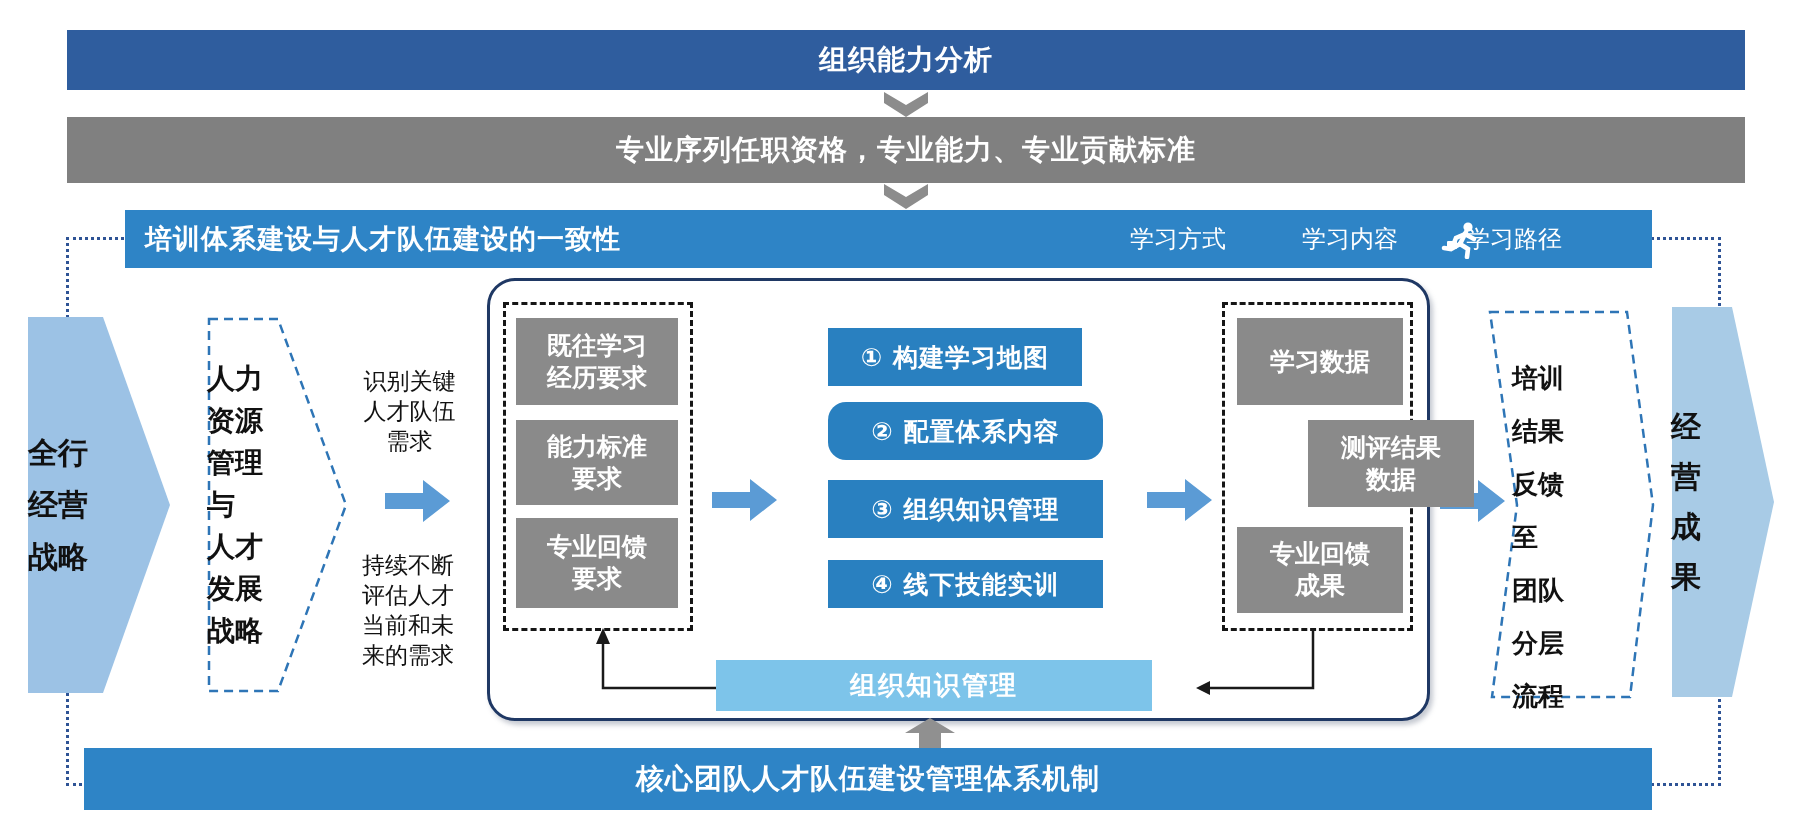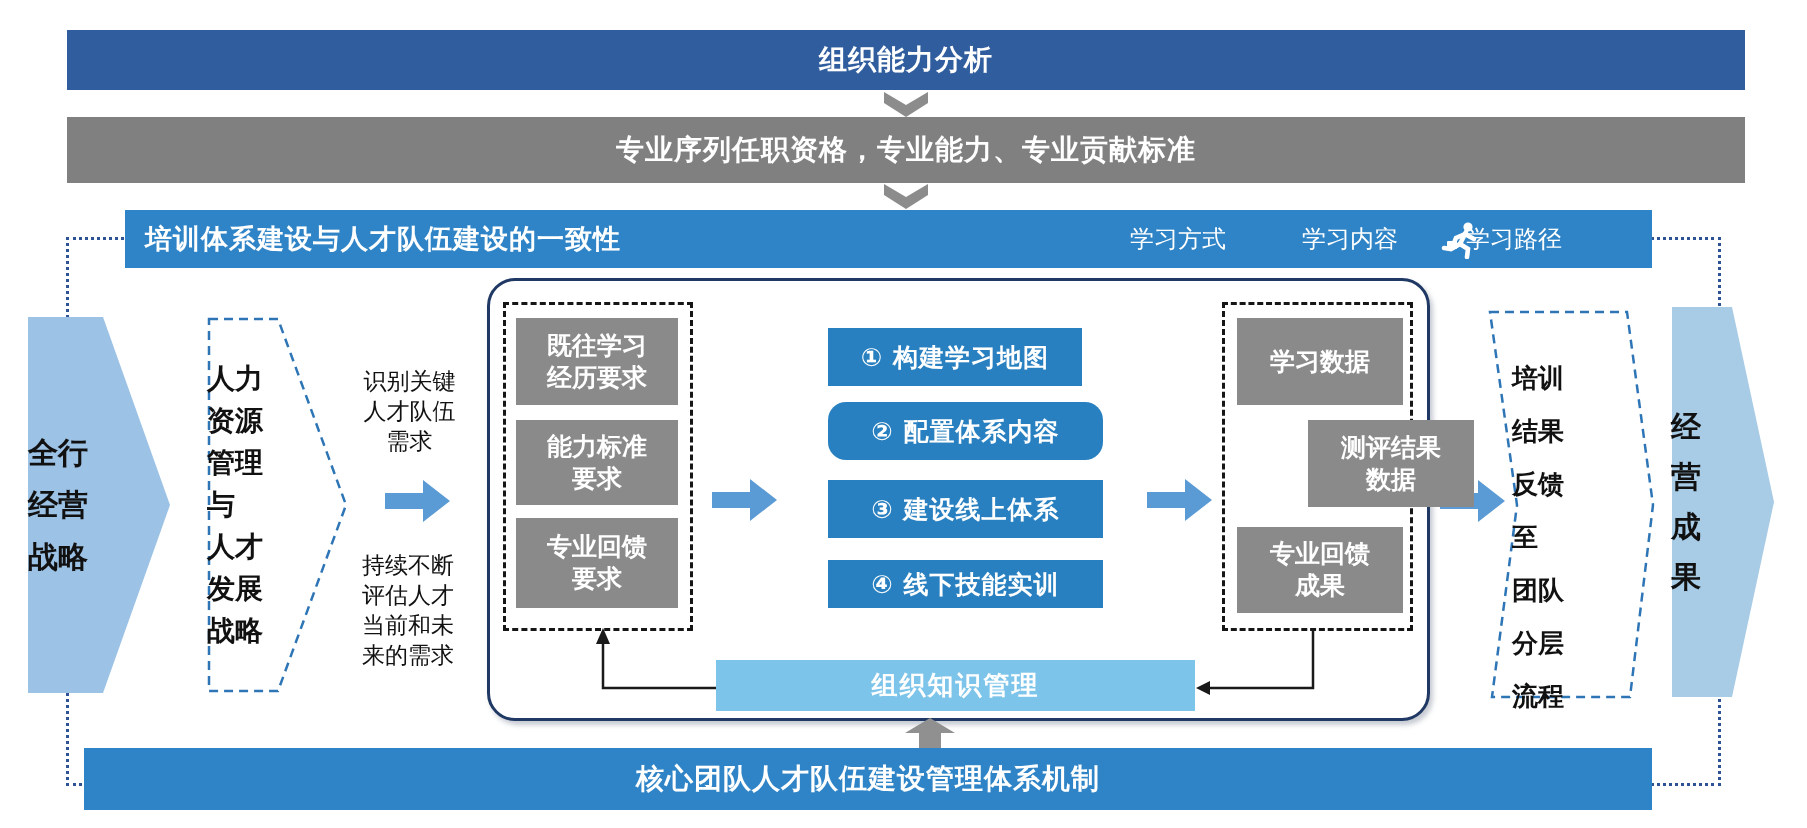--- a/index.html
+++ b/index.html
@@ -116,31 +116,31 @@
   <div class="abs dashed-box" style="left:503px;top:302px;width:184px;height:323px;"></div>
   <div class="abs gray-box" style="left:516px;top:318px;width:162px;height:87px;">既往学习
 经历要求</div>
   <div class="abs gray-box" style="left:516px;top:420px;width:162px;height:85px;">能力标准
 要求</div>
   <div class="abs gray-box" style="left:516px;top:518px;width:162px;height:90px;">专业回馈
 要求</div>
 
   <div class="abs step-box" style="left:828px;top:328px;width:254px;height:58px;">① 构建学习地图</div>
   <div class="abs step-box" style="left:828px;top:402px;width:275px;height:58px;border-radius:18px;">② 配置体系内容</div>
-  <div class="abs step-box" style="left:828px;top:480px;width:275px;height:58px;">③ 建设线上体系</div>
+  <div class="abs step-box" style="left:828px;top:480px;width:275px;height:58px;">③ 组织知识管理</div>
   <div class="abs step-box" style="left:828px;top:560px;width:275px;height:48px;">④ 线下技能实训</div>
 
   <div class="abs dashed-box" style="left:1222px;top:302px;width:185px;height:323px;"></div>
   <div class="abs gray-box" style="left:1237px;top:318px;width:166px;height:87px;">学习数据</div>
   <div class="abs gray-box" style="left:1308px;top:420px;width:166px;height:87px;">测评结果
 数据</div>
   <div class="abs gray-box" style="left:1237px;top:527px;width:166px;height:86px;">专业回馈
 成果</div>
 
-  <div class="abs knowledge" style="left:716px;top:660px;width:479px;height:51px;">组织知识管理</div>
+  <div class="abs knowledge" style="left:716px;top:660px;width:436px;height:51px;">组织知识管理</div>
 
   <svg class="abs z3" style="left:0;top:0;pointer-events:none;" width="1807" height="828" viewBox="0 0 1807 828">
     <path d="M716,688 L603,688 L603,637" stroke="#1a1a1a" stroke-width="2.5" fill="none"></path>
     <polygon points="603,628 596,644 610,644" fill="#1a1a1a"></polygon>
     <path d="M1313,629 L1313,688 L1203,688" stroke="#1a1a1a" stroke-width="2.5" fill="none"></path>
     <polygon points="1196,688 1210,681 1210,695" fill="#1a1a1a"></polygon>
   </svg>
 
   <svg class="abs z2" style="left:905px;top:718px;" width="50" height="34" viewBox="0 0 50 34">
     <polygon points="25,0 50,15 36,15 36,34 14,34 14,15 0,15" fill="#909090"></polygon>

